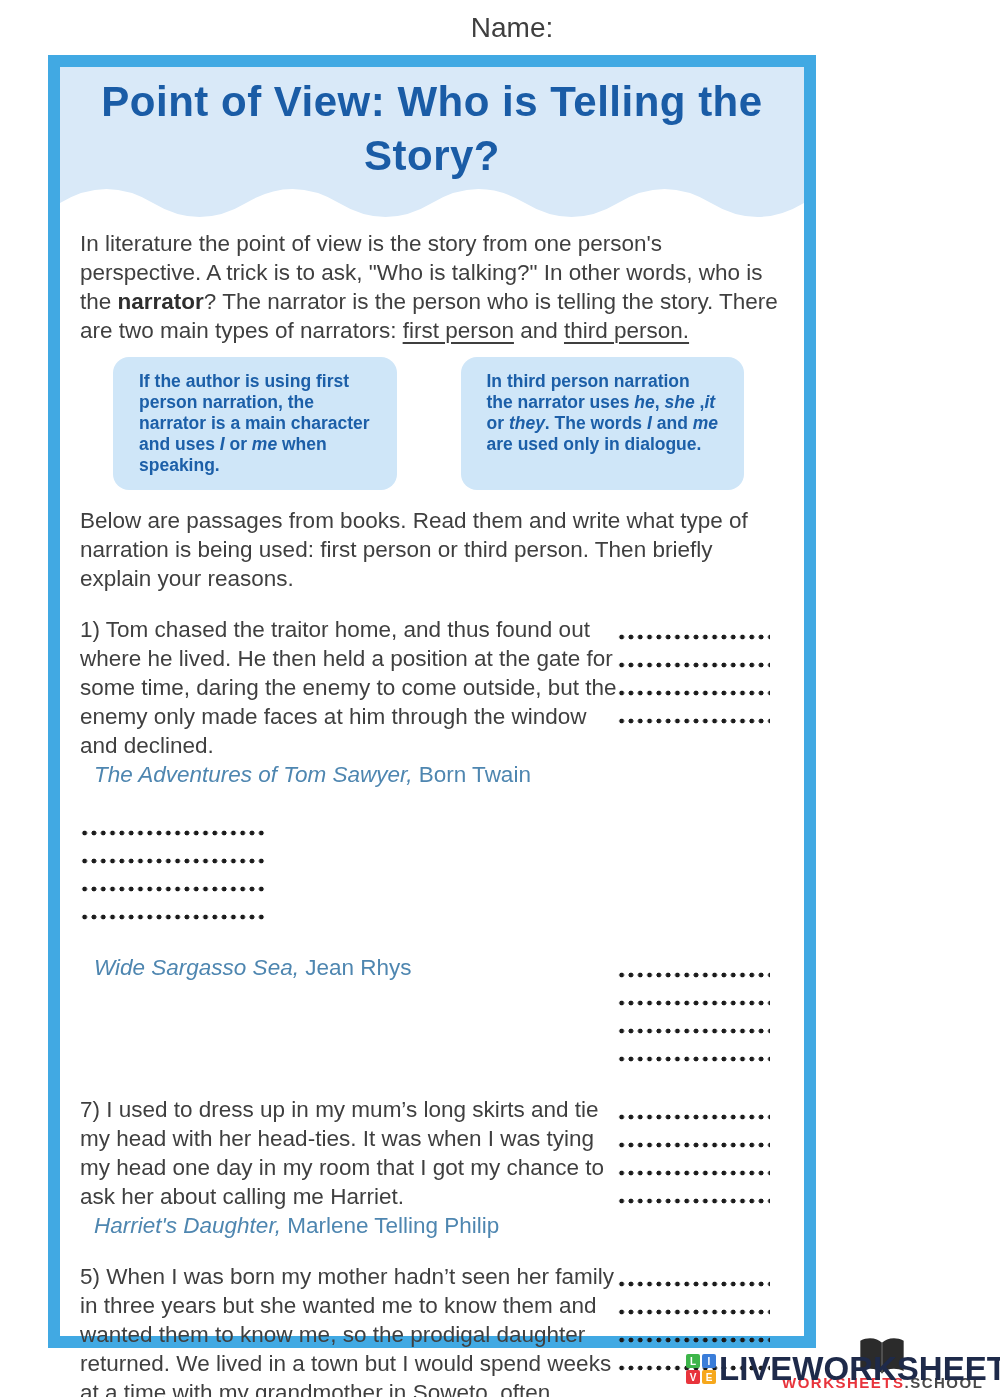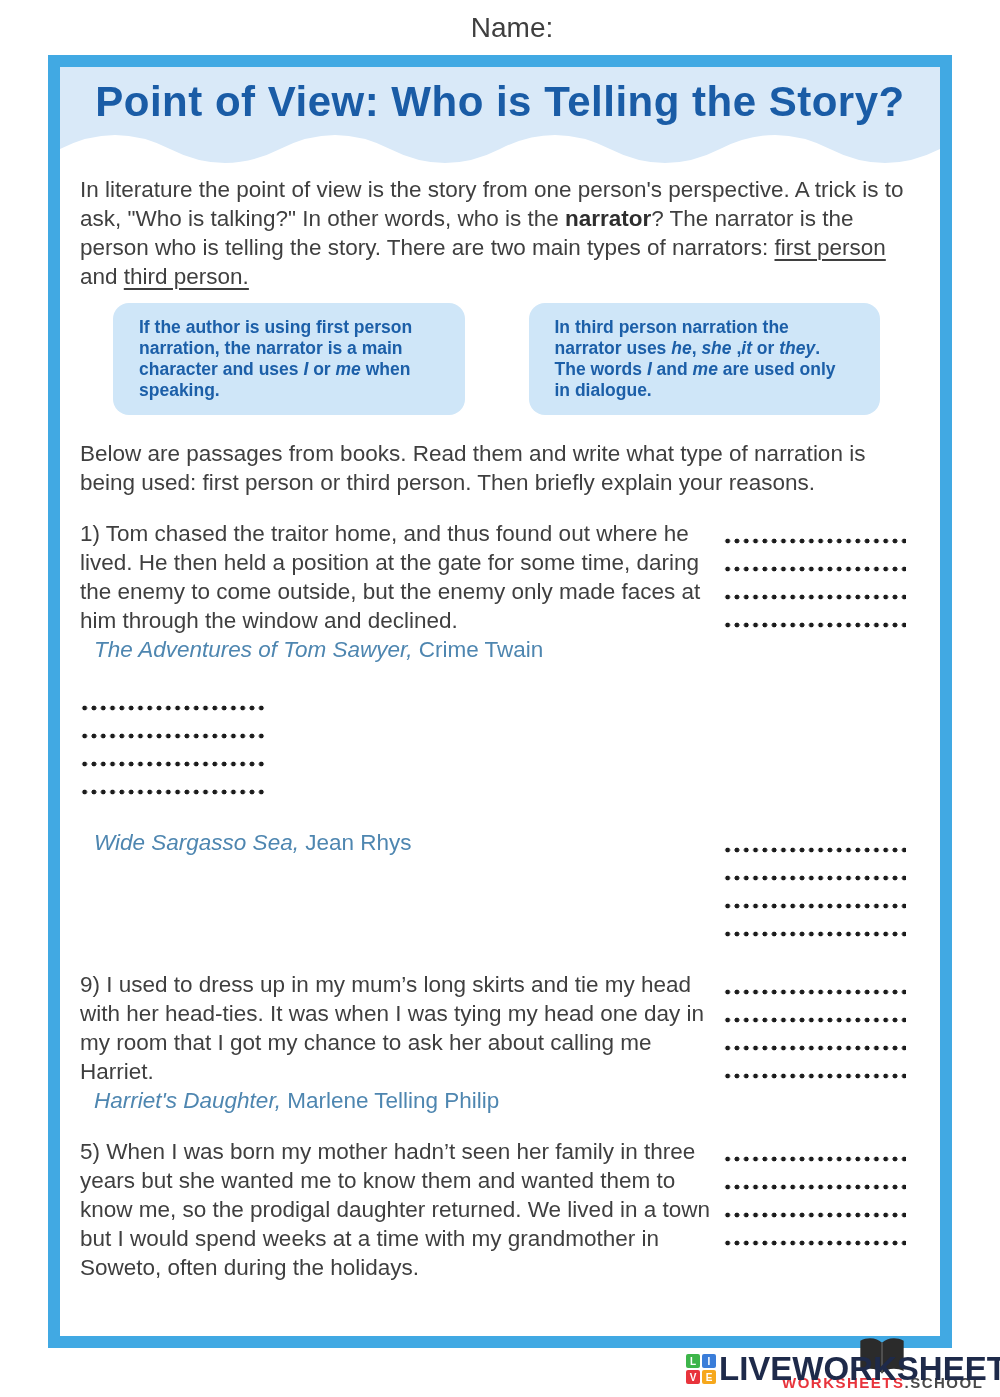--- a/index.html
+++ b/index.html
@@ -7,21 +7,21 @@
     width:1000px;height:1397px;background:#ffffff;position:relative;
     font-family:"Liberation Sans","DejaVu Sans",sans-serif;
     -webkit-font-smoothing:antialiased;overflow:hidden;
   }
   .name-row{
     position:absolute;top:12px;left:0;width:944px;text-align:center;
     padding-left:80px;box-sizing:border-box;
     font-size:28px;color:#3f3f3f;
   }
   .sheet{
-    position:absolute;left:48px;top:55px;width:904px;height:1293px;
+    position:absolute;left:48px;top:55px;width:768px;height:1293px;
     border:12px solid #41a9e3;box-sizing:border-box;background:#ffffff;
   }
   .sheet-header{background:#d9e9f8;text-align:center;padding-top:8px;}
   .page-title{
     font-size:42px;line-height:54px;font-weight:800;color:#1a5ca6;
     max-width:820px;margin:0 auto;letter-spacing:0.5px;
   }
   .wave{display:block;width:100%;height:40px;}
   .content{padding:0 20px;}
   .intro,.instructions{
@@ -29,21 +29,21 @@
   }
   .intro b{font-weight:700;color:#2e2e2e;}
   .intro .u{text-decoration:underline;text-decoration-thickness:2px;text-underline-offset:4px;}
   .boxes{display:flex;gap:64px;margin:12px 40px 0 33px;}
   .infobox{
     flex:1;background:#cfe6f8;border-radius:16px;padding:14px 26px;
     font-size:17.5px;line-height:21px;font-weight:700;color:#1c5fa8;
     text-align:left;box-sizing:border-box;
   }
   .infobox .it{font-style:italic;}
-  .instructions{margin-top:24px;}
+  .instructions{margin-top:16px;}
   .passage{display:flex;justify-content:space-between;margin-top:22px;}
   .p-left{width:652px;font-size:22.5px;line-height:29px;color:#3f3f3f;}
   .p-source{margin-left:14px;color:#4e86b0;}
   .p-source .book{font-style:italic;}
   .p-right{width:200px;padding:8px 14px 0 0;box-sizing:border-box;}
   .ans{height:28px;display:flex;align-items:center;}
   .dots{
     width:100%;height:6px;
     background-image:radial-gradient(circle,#1b1b1b 2.1px,transparent 2.7px);
     background-size:9.3px 6px;background-repeat:repeat-x;background-position:0 center;
@@ -95,21 +95,21 @@
     <div class="boxes">
       <div class="infobox"><span>If the author is using first person narration, the narrator is a main character and uses </span><span class="it">I</span><span> or </span><span class="it">me</span><span> when speaking.</span></div>
       <div class="infobox"><span>In third person narration the narrator uses </span><span class="it">he</span><span>, </span><span class="it">she</span><span> ,</span><span class="it">it</span><span> or </span><span class="it">they</span><span>. The words </span><span class="it">I</span><span> and </span><span class="it">me</span><span> are used only in dialogue.</span></div>
     </div>
 
     <div class="instructions">Below are passages from books. Read them and write what type of narration is being used: first person or third person. Then briefly explain your reasons.</div>
 
     <div class="passage">
       <div class="p-left">
         <div>1) Tom chased the traitor home, and thus found out where he lived. He then held a position at the gate for some time, daring the enemy to come outside, but the enemy only made faces at him through the window and declined.</div>
-        <div class="p-source"><span class="book">The Adventures of Tom Sawyer,</span><span> Crime Twain</span></div>
+        <div class="p-source"><span class="book">The Adventures of Tom Sawyer,</span><span> Born Twain</span></div>
       </div>
       <div class="p-right">
         <div class="ans">
             <div class="dots"></div>
           </div>
         <div class="ans">
             <div class="dots"></div>
           </div>
         <div class="ans">
             <div class="dots"></div>
@@ -152,21 +152,21 @@
             <div class="dots"></div>
           </div>
         <div class="ans">
             <div class="dots"></div>
           </div>
       </div>
     </div>
 
     <div class="passage">
       <div class="p-left">
-        <div>9) I used to dress up in my mum’s long skirts and tie my head with her head-ties. It was when I was tying my head one day in my room that I got my chance to ask her about calling me Harriet.</div>
+        <div>7) I used to dress up in my mum’s long skirts and tie my head with her head-ties. It was when I was tying my head one day in my room that I got my chance to ask her about calling me Harriet.</div>
         <div class="p-source"><span class="book">Harriet's Daughter,</span><span> Marlene Telling Philip</span></div>
       </div>
       <div class="p-right">
         <div class="ans">
             <div class="dots"></div>
           </div>
         <div class="ans">
             <div class="dots"></div>
           </div>
         <div class="ans">

